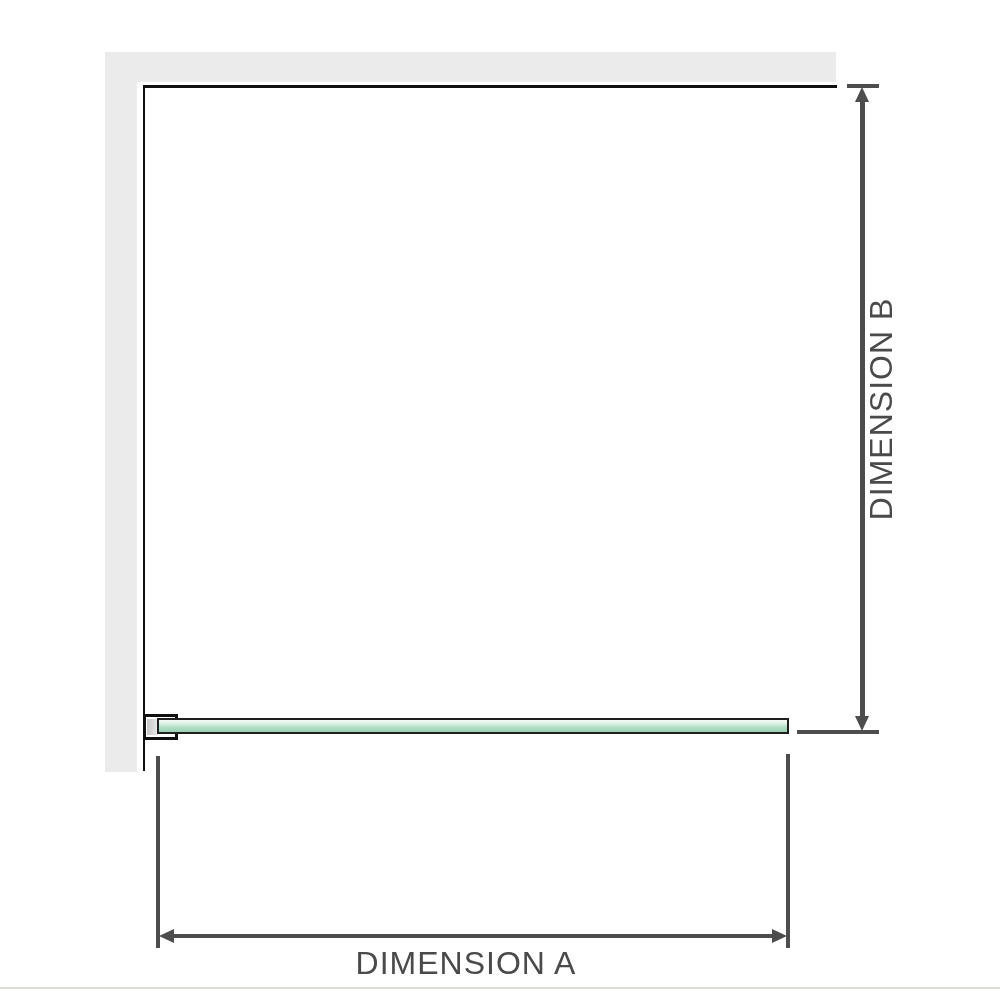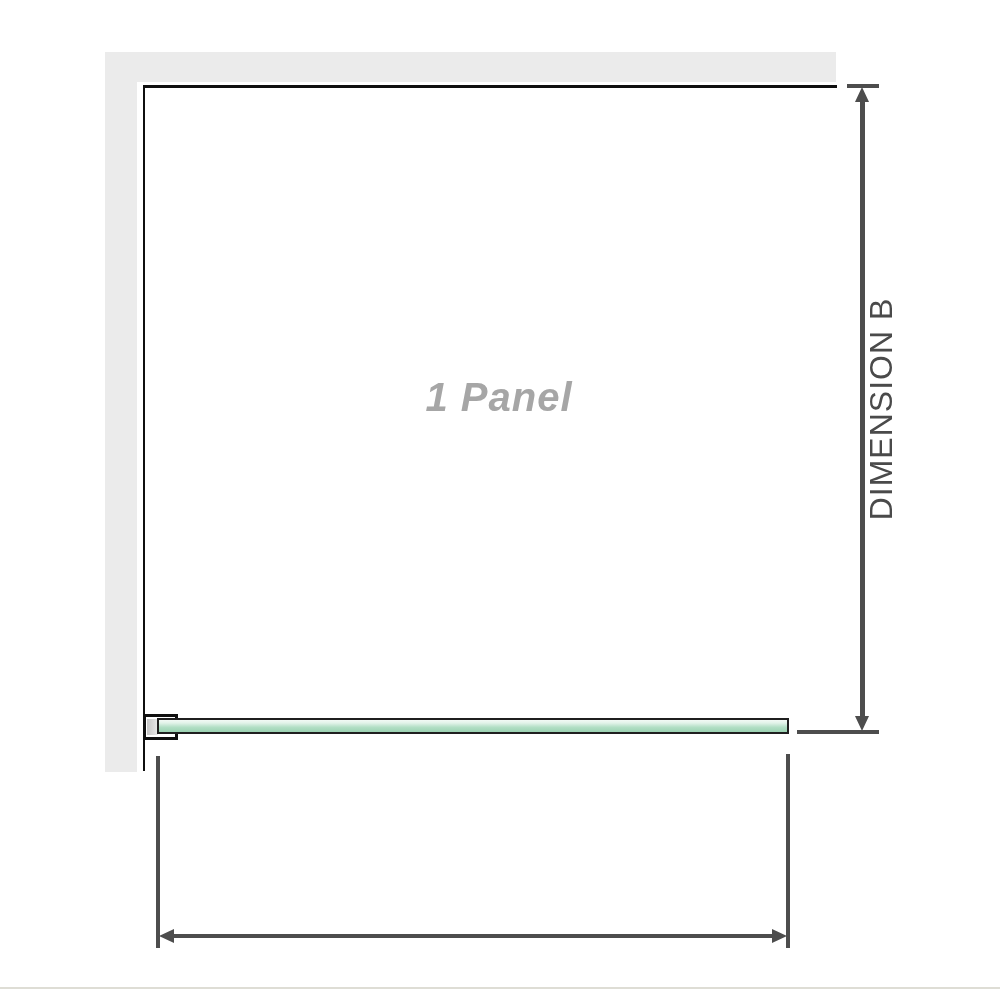--- a/index.html
+++ b/index.html
@@ -72,34 +72,34 @@
 <body>
 
 <div class="canvas">
 
   <div class="abs wall-top"></div>
   <div class="abs wall-left"></div>
 
   <div class="abs panel-edge-top"></div>
   <div class="abs panel-edge-left"></div>
 
-  <div class="abs panel-label">1 Panel</div>
 
   <div class="abs bracket"></div>
   <div class="abs bracket-insert"></div>
   <div class="abs glass"></div>
 
   <div class="abs dimb-tick-top"></div>
   <div class="abs dimb-tick-bottom"></div>
   <div class="abs dimb-line"></div>
   <div class="abs arrow dimb-arrow-up"></div>
   <div class="abs arrow dimb-arrow-down"></div>
   <div class="abs dimb-label">DIMENSION B</div>
 
   <div class="abs dima-ext-left"></div>
   <div class="abs dima-ext-right"></div>
   <div class="abs dima-line"></div>
   <div class="abs arrow dima-arrow-left"></div>
   <div class="abs arrow dima-arrow-right"></div>
+  <div class="abs dima-label">DIMENSION A</div>
 
   <div class="abs page-rule"></div>
 
 </div>
 
 </body></html>

